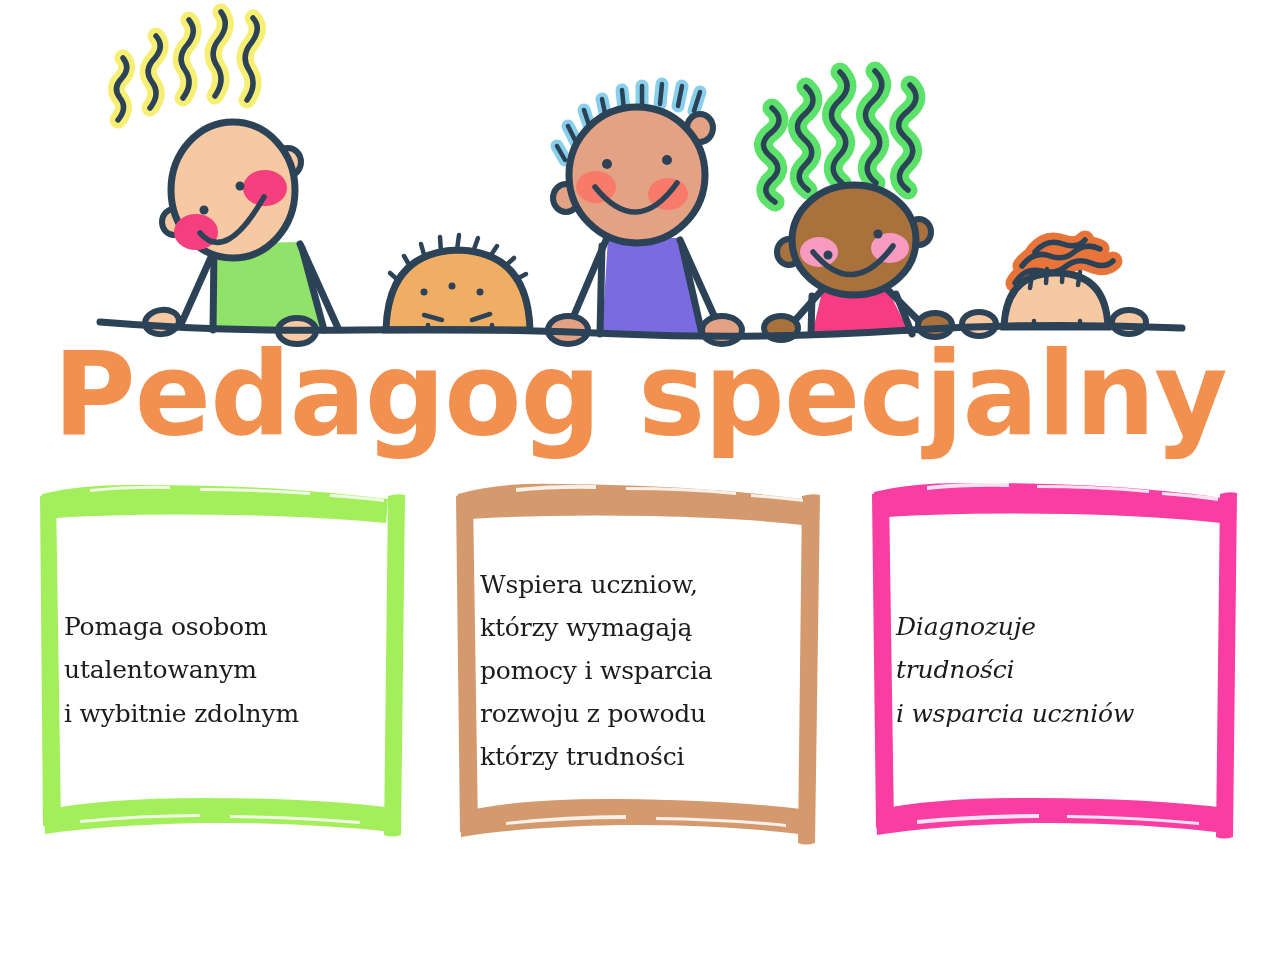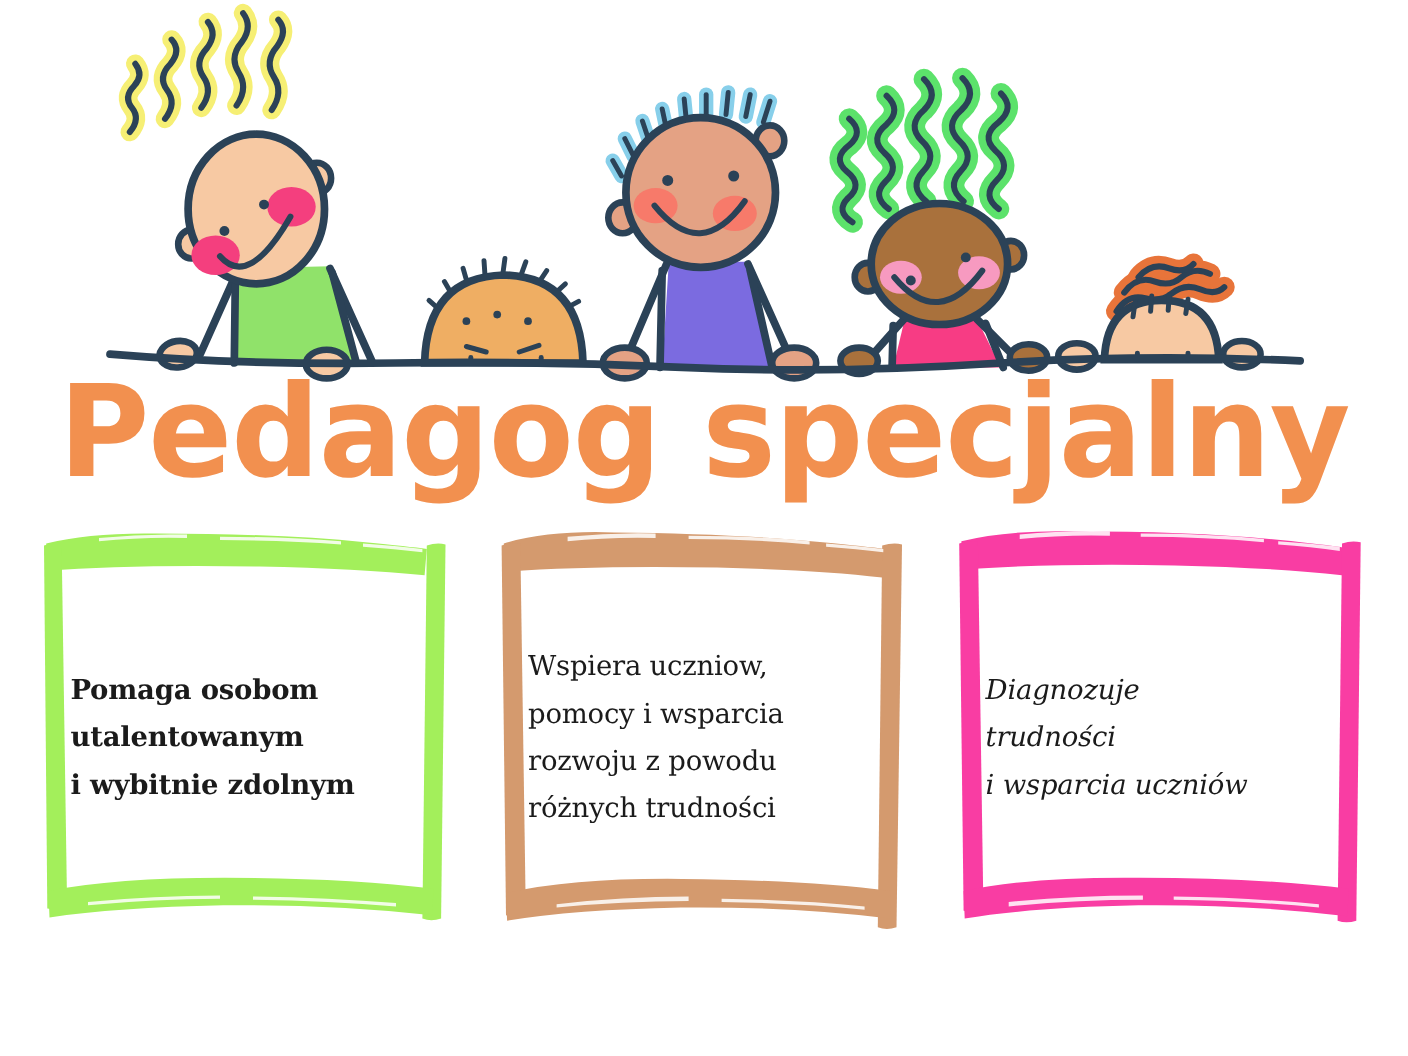--- a/index.html
+++ b/index.html
@@ -56,21 +56,21 @@
     top: 470px;
     width: 1280px;
     height: 400px;
   }
   .card {
     position: absolute;
     top: 0;
     width: 390px;
     height: 400px;
   }
-  .card.c1 { left: 30px; font-weight: bold; }
+  .card.c1 { left: 30px; }
   .card.c2 { left: 446px; }
   .card.c3 { left: 862px; font-style: italic; }
 
   .card svg {
     position: absolute;
     left: 0; top: 0;
     width: 390px;
     height: 400px;
   }
   .card-text {
@@ -333,23 +333,24 @@
         <g fill="#ffffff" opacity="0.85">
           <path d="M70 18 q40 -4 80 -3 l0 4 q-42 -1 -80 3 Z"></path>
           <path d="M180 17 q60 0 110 5 l0 3 q-52 -5 -110 -5 Z"></path>
           <path d="M305 24 q28 2 52 5 l0 3 q-24 -3 -52 -5 Z"></path>
           <path d="M60 352 q60 -7 120 -7 l0 4 q-60 0 -120 6 Z"></path>
           <path d="M210 347 q70 1 130 7 l0 3 q-60 -6 -130 -7 Z"></path>
         </g>
       </svg>
       <div class="card-text">
         <span class="ln">Wspiera uczniow,</span>
+        <span class="ln">którzy wymagają</span>
         <span class="ln">pomocy i wsparcia</span>
         <span class="ln">rozwoju z powodu</span>
-        <span class="ln">różnych trudności</span>
+        <span class="ln">którzy trudności</span>
       </div>
     </div>
 
     <div class="card c3">
       <svg viewBox="0 0 390 400" xmlns="http://www.w3.org/2000/svg">
         <g fill="#F93DA3">
           <path d="M12 22 q40 -10 100 -9 q110 0 190 8 q40 4 58 7 l-2 25 q-62 -7 -152 -9 q-120 -2 -194 4 Z"></path>
           <path d="M10 24 q9 -3 17 -2 l5 334 q-9 4 -18 2 Z"></path>
           <path d="M358 24 q9 -3 17 -1 l-4 344 q-9 3 -17 0 Z"></path>
           <path d="M14 340 q60 -13 160 -12 q110 0 190 10 l-1 25 q-90 -11 -190 -10 q-98 2 -158 12 Z"></path>

